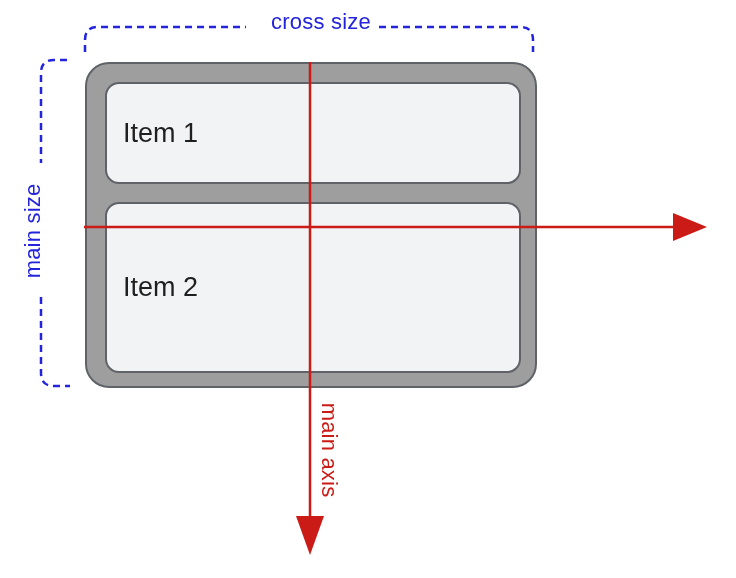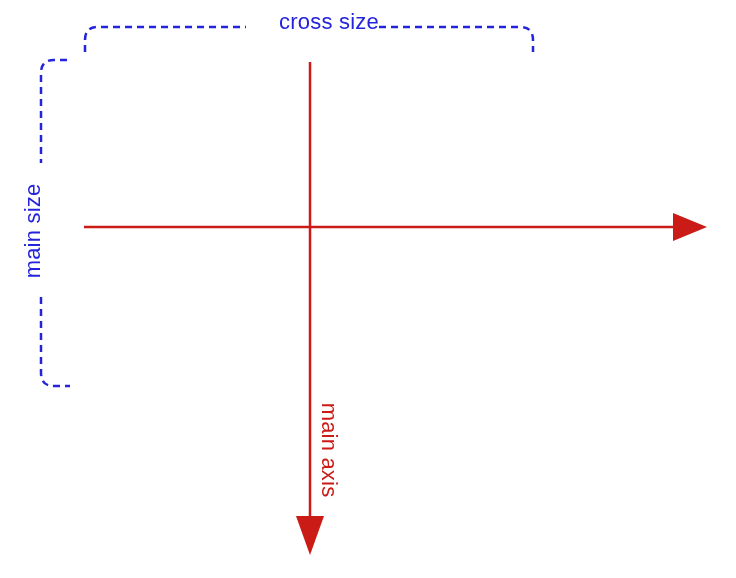--- a/index.html
+++ b/index.html
@@ -52,30 +52,38 @@
   .axis-label {
     position: absolute;
     z-index: 3;
     font-size: 22px;
     white-space: nowrap;
     letter-spacing: 0.2px;
   }
   .blue-label { color: #2424DC; }
   .red-label  { color: #CB1B16; }
 
-  .label-cross-size { left: 329px; top: 9px; transform: translateX(-50%); }
+  .label-cross-size { left: 321px; top: 9px; transform: translateX(-50%); }
   .label-main-size  { left: 33px;  top: 231px; transform: translate(-50%,-50%) rotate(-90deg); }
   .label-cross-axis { left: 547px; top: 184px; }
   .label-main-axis  { left: 329px; top: 450px; transform: translate(-50%,-50%) rotate(90deg); }
 </style>
 </head>
 <body>
 
 <div id="stage">
 
+  <div class="flex-container">
+    <div class="flex-item item1">
+      <span>Item 1</span>
+    </div>
+    <div class="flex-item item2">
+      <span>Item 2</span>
+    </div>
+  </div>
 
   <svg id="overlay" width="736" height="578" viewBox="0 0 736 578">
 
     <path d="M 85 52 L 85 40 Q 85 27 98 27 L 246 27" fill="none" stroke-width="2.5" stroke-dasharray="7 5" stroke="#2424DC"></path>
     <path d="M 379 27 L 520 27 Q 533 27 533 40 L 533 52" fill="none" stroke-width="2.5" stroke-dasharray="7 5" stroke="#2424DC"></path>
 
     <path d="M 67 60 L 54 60 Q 41 60 41 73 L 41 163" fill="none" stroke-width="2.5" stroke-dasharray="7 5" stroke="#2424DC"></path>
     <path d="M 41 297 L 41 373 Q 41 386 54 386 L 70 386" fill="none" stroke-width="2.5" stroke-dasharray="7 5" stroke="#2424DC"></path>
 
     <line x1="84" y1="227" x2="676" y2="227" stroke-width="2.5" stroke="#CB1B16"></line>

